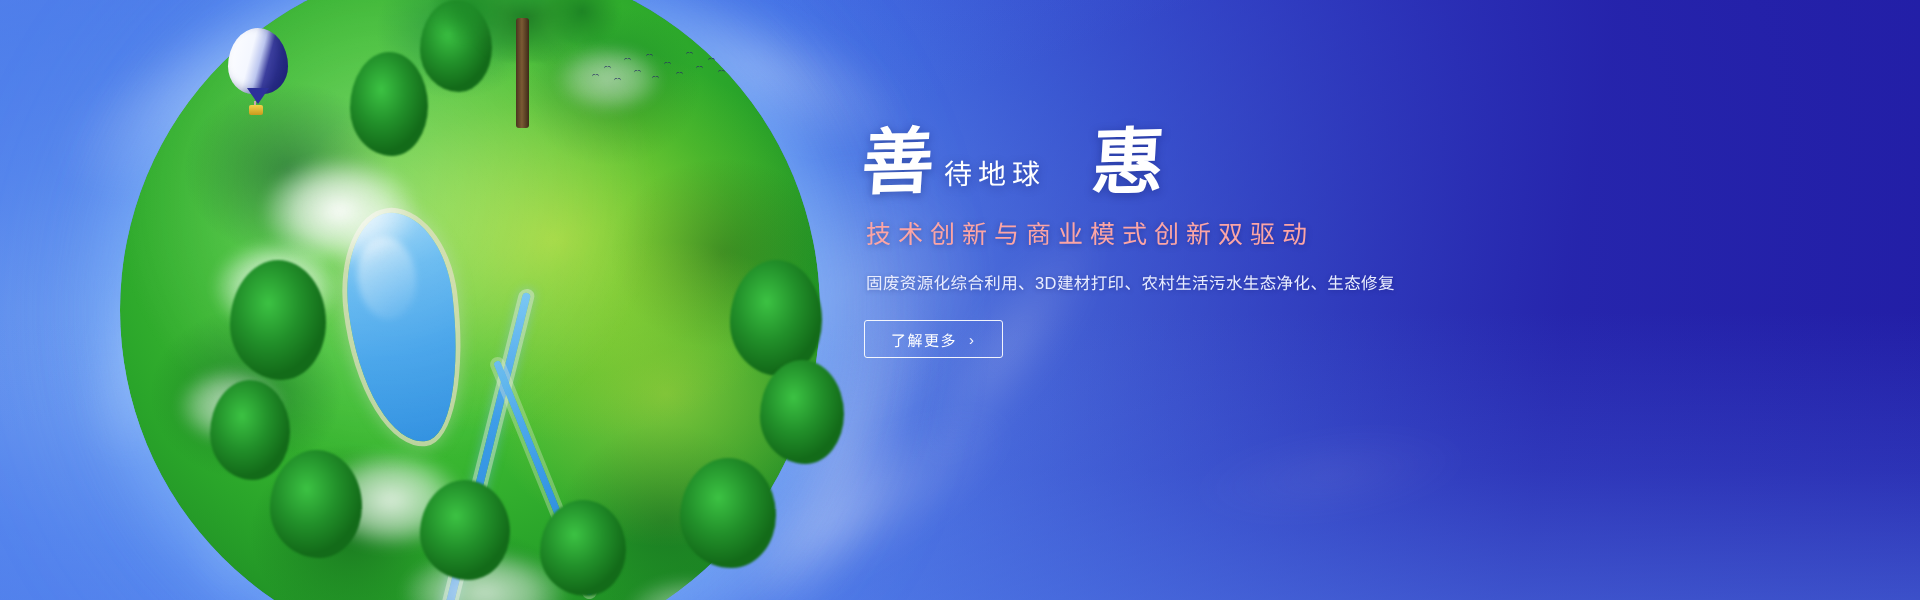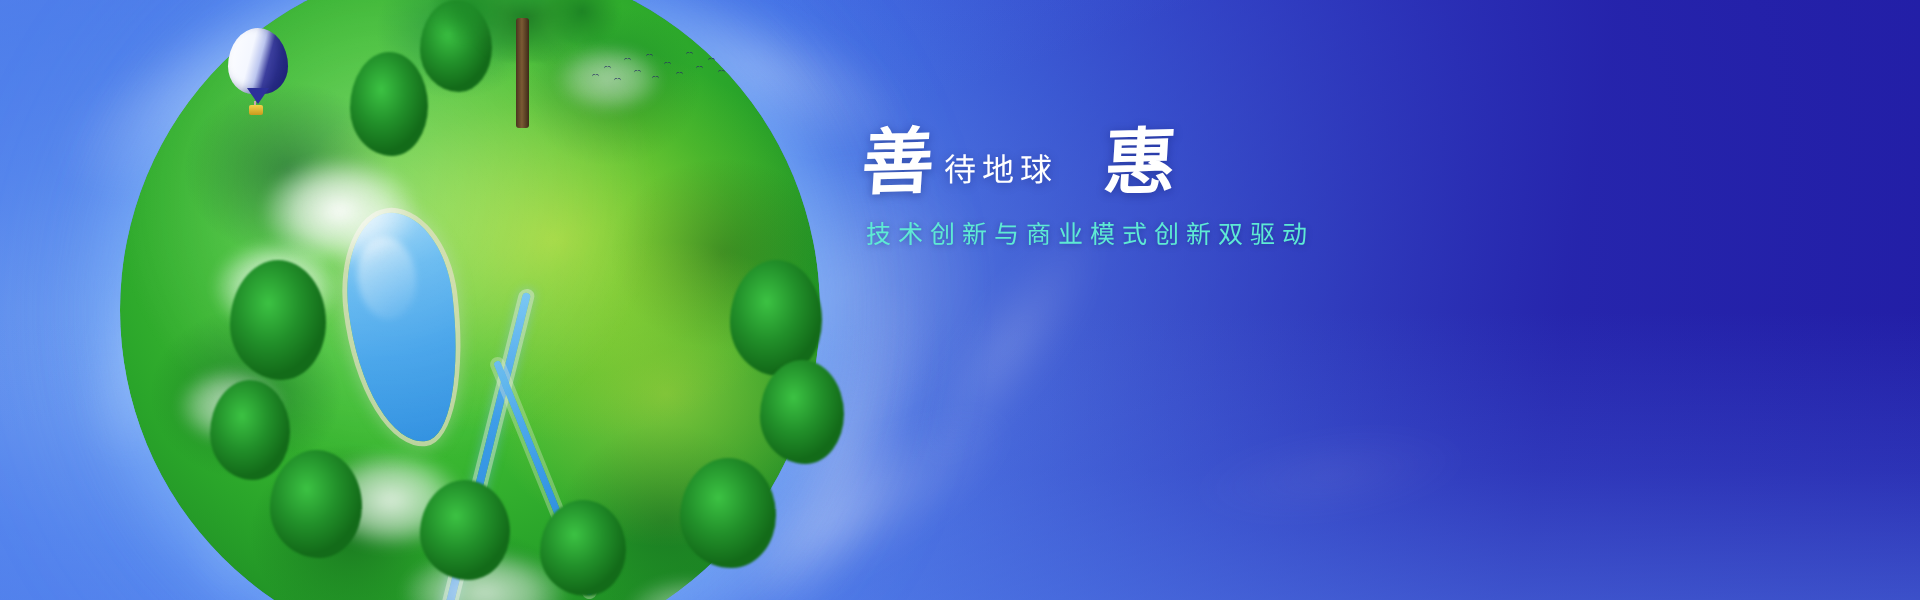--- a/index.html
+++ b/index.html
@@ -261,31 +261,31 @@
   .h-big {
     font-family: "DejaVu Serif", "Liberation Serif", serif;
     font-size: 72px;
     font-weight: 700;
     letter-spacing: 0;
     transform: skewX(-5deg) rotate(-1.5deg);
     padding-right: 4px;
     line-height: .95;
   }
   .h-small {
-    font-family: Liberation Mono, monospace;
-    font-size: 32px;
+    font-family: Liberation Sans, sans-serif;
+    font-size: 28px;
     font-weight: 400;
     letter-spacing: 6px;
     padding-bottom: 7px;
     padding-left: 6px;
   }
   .h-gap { width: 46px; flex: 0 0 46px; }
 
   .subtitle {
-    color: #5eead4;
+    color: #fca5a5;
     font-size: 25px;
     letter-spacing: 7px;
     margin: 18px 0 0 4px;
     text-shadow: 0 1px 6px rgba(10,14,80,0.35);
     white-space: nowrap;
   }
   .desc {
     color: #e9edff;
     font-size: 16.5px;
     letter-spacing: .4px;
@@ -424,16 +424,21 @@
 
     <div class="headline">
       <span class="h-big">善</span>
       <span class="h-small">待地球</span>
       <span class="h-gap"></span>
       <span class="h-big">惠</span>
     </div>
 
     <div class="subtitle">技术创新与商业模式创新双驱动</div>
 
-
+    <div class="desc">固废资源化综合利用、3D建材打印、农村生活污水生态净化、生态修复</div>
+
+    <button class="cta">
+      <span>了解更多</span>
+      <span class="chev">›</span>
+    </button>
 
   </div>
 </div>
 
 </body></html>

